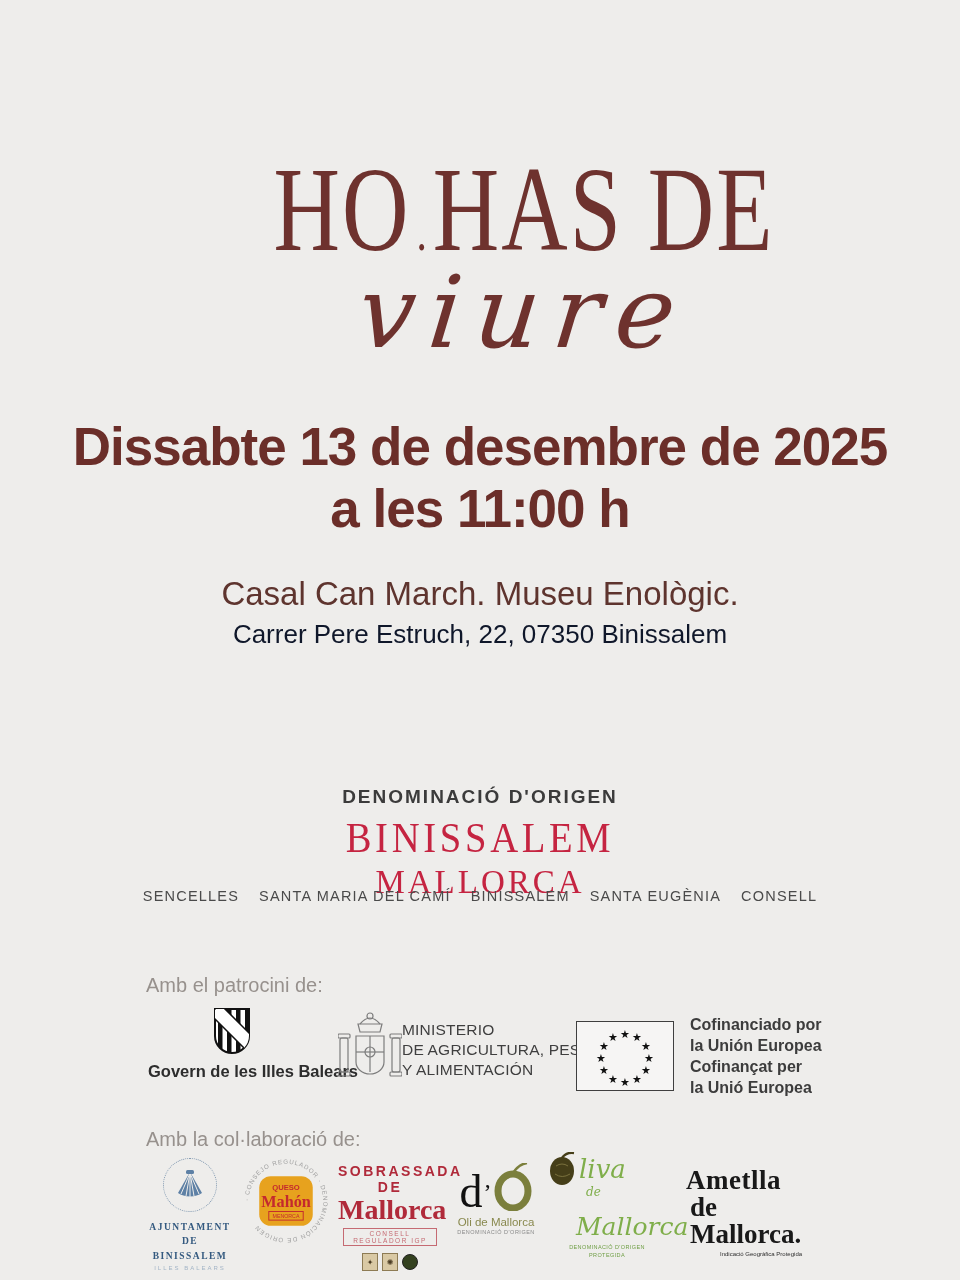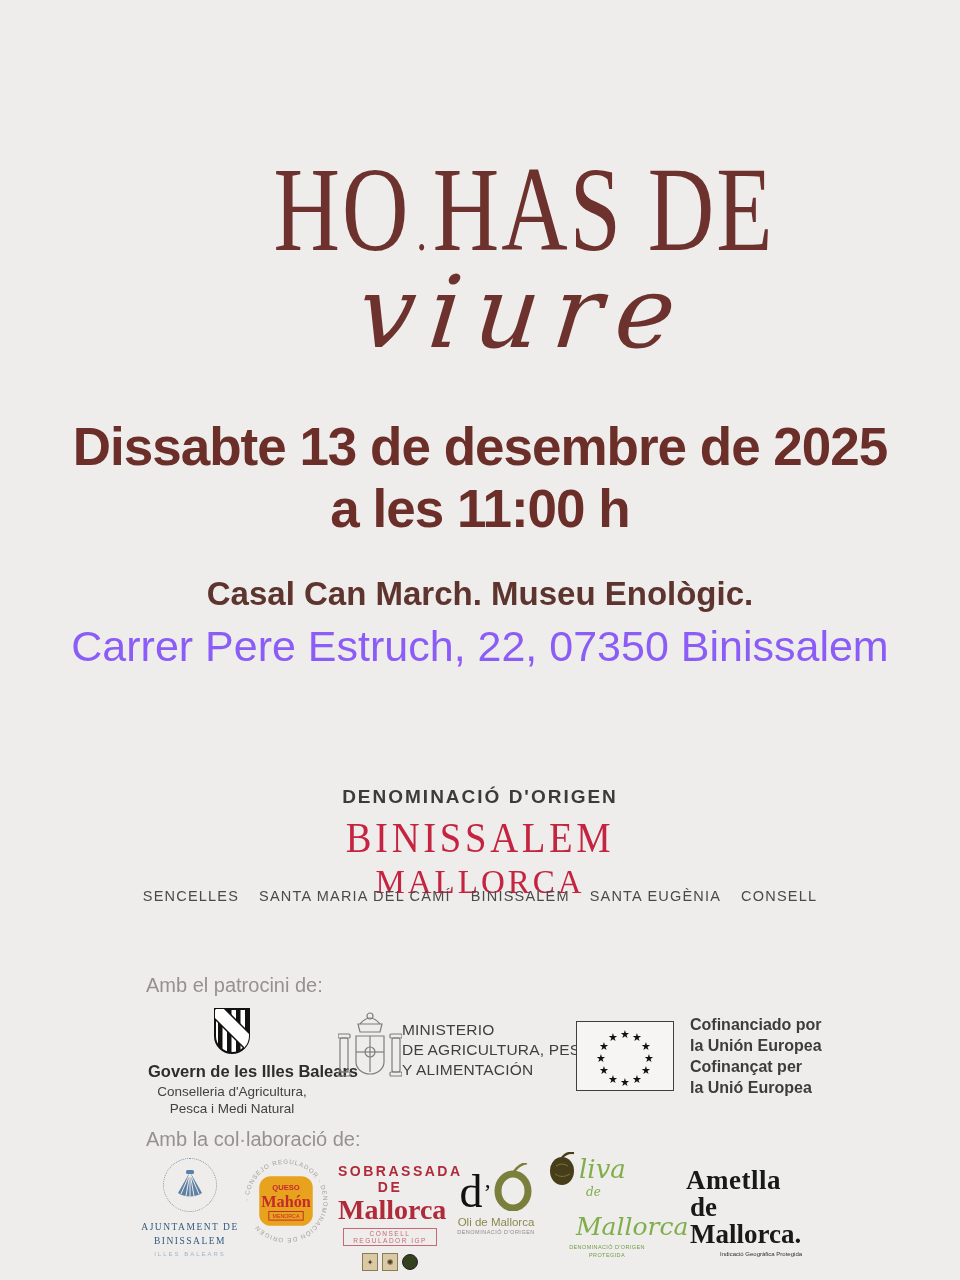--- a/index.html
+++ b/index.html
@@ -18,22 +18,22 @@
   .title-dot{font-size:.45em;letter-spacing:0;padding:0 6px;}
   .title-script{
     margin-top:28px;font-family:"DejaVu Serif","Liberation Serif",serif;
     font-style:italic;font-size:100px;letter-spacing:14px;color:#6e322e;
     line-height:.9;transform:skewX(-6deg);
   }
   
   .date-block{position:absolute;top:416px;left:0;width:100%;text-align:center;
     font-weight:bold;font-size:53px;line-height:1.17;color:#6b2e29;letter-spacing:-1px;}
   .venue-block{position:absolute;top:572px;left:0;width:100%;text-align:center;color:#5e342e;}
-  .venue-line1{font-weight:bold;font-size:33px;line-height:1.35;}
-  .venue-line2{font-weight:400;font-size:43px;line-height:1.35;color:#8b5cf6;}
+  .venue-line1{font-weight:normal;font-size:33px;line-height:1.35;}
+  .venue-line2{font-weight:400;font-size:26px;line-height:1.35;color:#0f172a;}
   
   .do-block{position:absolute;top:786px;left:0;width:100%;text-align:center;}
   .do-overline{font-size:19px;font-weight:bold;letter-spacing:2px;color:#3b3b3b;}
   .do-name{margin-top:6px;font-family:"Liberation Serif",serif;font-size:42px;
     letter-spacing:4px;color:#c52441;transform:scaleX(.92);transform-origin:center;}
   .do-region{margin-top:2px;font-family:"Liberation Serif",serif;font-size:33px;
     letter-spacing:3px;color:#c52441;}
   .towns{position:absolute;top:888px;left:0;width:100%;display:flex;
     justify-content:center;gap:20px;font-size:14.5px;letter-spacing:1.2px;color:#4a4a4a;}
   
@@ -46,21 +46,21 @@
   .govern-dept{font-size:13.5px;color:#424242;line-height:1.25;margin-top:3px;}
   .ministerio{position:absolute;left:338px;top:1006px;display:flex;align-items:center;}
   .ministerio-text{font-size:15.5px;color:#3f3f3f;line-height:1.3;letter-spacing:.2px;}
   .eu{position:absolute;left:576px;top:1014px;display:flex;align-items:center;gap:16px;}
   .eu-flag{border:1.5px solid #3f3f3f;background:#f6f5f4;display:block;}
   .eu-text{font-size:16px;font-weight:bold;color:#3c3c3c;line-height:1.32;}
   
   .ajuntament{position:absolute;left:140px;top:1158px;width:100px;text-align:center;color:#36598r;}
   .aj-ring{width:52px;height:52px;margin:0 auto;border:1px dotted #7a93ad;border-radius:50%;
     display:flex;align-items:center;justify-content:center;}
-  .aj-name{margin-top:8px;font-family:"Liberation Serif",serif;font-weight:normal;
+  .aj-name{margin-top:8px;font-family:"Liberation Serif",serif;font-weight:bold;
     font-size:9.5px;letter-spacing:1.5px;color:#33597f;line-height:1.5;}
   .aj-sub{font-size:6px;letter-spacing:2px;color:#a3b4c6;margin-top:2px;}
   .mahon{position:absolute;left:243px;top:1158px;width:86px;height:86px;}
   .sobrassada{position:absolute;left:338px;top:1163px;width:104px;text-align:center;color:#b02a3a;}
   .sob-top{font-size:14px;letter-spacing:2.5px;font-weight:bold;}
   .sob-name{font-family:"Liberation Serif",serif;font-weight:bold;font-size:28px;line-height:1;margin-top:1px;}
   .sob-band{margin:4px auto 0;width:92px;border:1px solid #c56a72;color:#c56a72;
     font-size:6.5px;letter-spacing:1.5px;padding:1px 0;}
   .sob-stamps{margin-top:7px;display:flex;justify-content:center;gap:4px;align-items:center;}
   .stamp-sq{width:14px;height:16px;background:#d9c9a4;border:1px solid #8d7b54;
@@ -130,24 +130,20 @@
       <path d="M1,1 h34 v27 a17,17 0 0 1 -34,0 z" fill="#ffffff" stroke="#111" stroke-width="2"></path>
       <g clip-path="url(#shieldclip)">
         <rect x="4" y="0" width="4.5" height="46" fill="#111"></rect>
         <rect x="13" y="0" width="4.5" height="46" fill="#111"></rect>
         <rect x="22" y="0" width="4.5" height="46" fill="#111"></rect>
         <rect x="31" y="0" width="4.5" height="46" fill="#111"></rect>
         <polygon points="-4,6 6,-4 44,34 34,44" fill="#ffffff" stroke="#111" stroke-width="1.5"></polygon>
       </g>
     </svg>
     <div class="govern-name">Govern de les Illes Balears</div>
-    <div class="govern-dept">
-      <div>Conselleria d'Agricultura,</div>
-      <div>Pesca i Medi Natural</div>
-    </div>
   </div>
 
   <div class="ministerio">
     <svg width="64" height="88" viewBox="0 0 64 88" fill="none" stroke="#7d7d7d" stroke-width="1.2">
       <circle cx="32" cy="10" r="3"></circle>
       <path d="M22,18 q10,-12 20,0"></path>
       <path d="M20,18 h24 l-2,8 h-20 z"></path>
       <path d="M18,30 h28 v26 a14,12 0 0 1 -28,0 z"></path>
       <line x1="32" y1="30" x2="32" y2="66"></line>
       <line x1="18" y1="46" x2="46" y2="46"></line>

